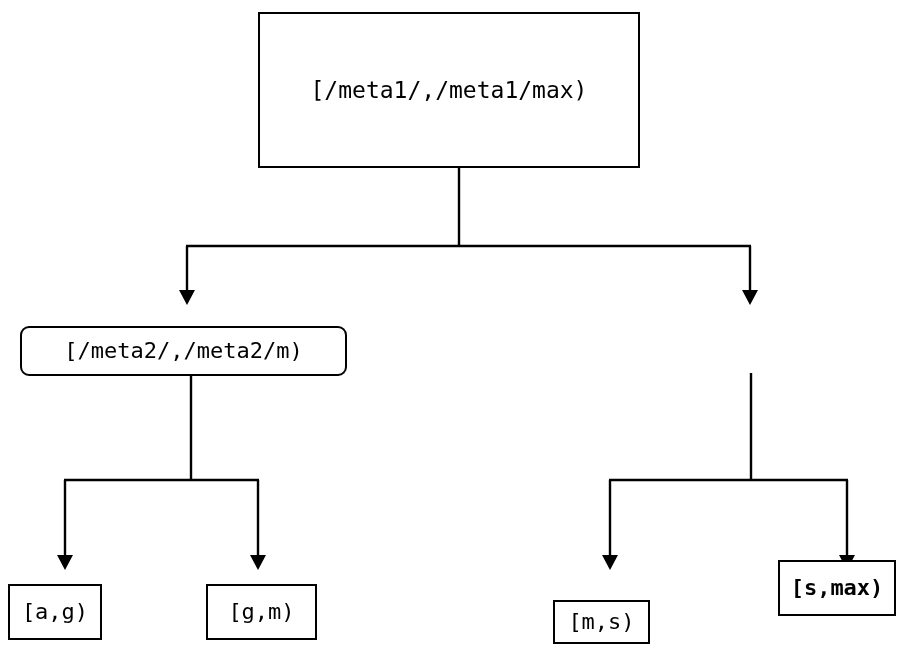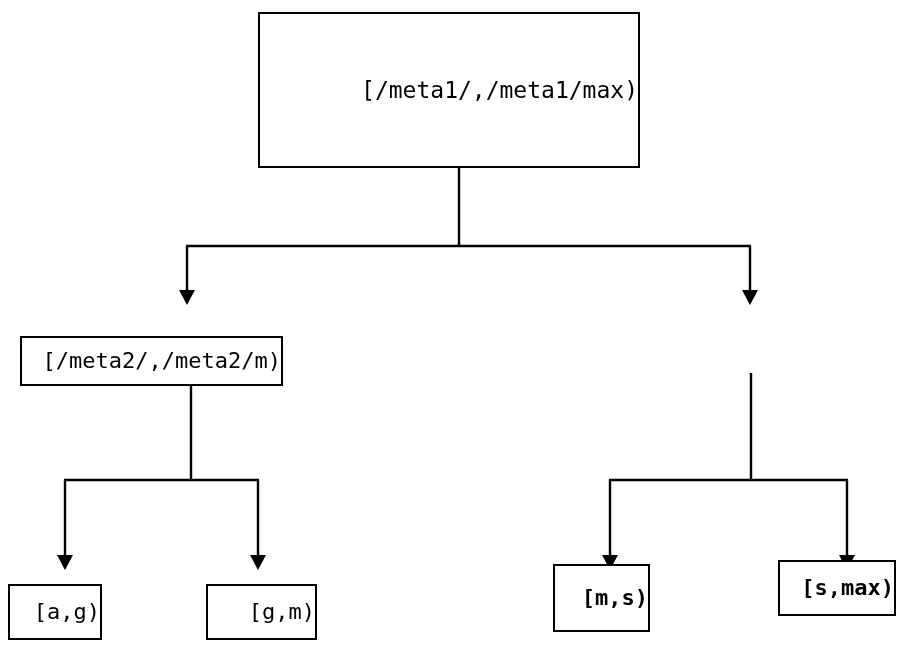--- a/index.html
+++ b/index.html
@@ -24,43 +24,44 @@
     height: 652px;
     pointer-events: none;
   }
   .node-box {
     position: absolute;
     box-sizing: border-box;
     background: #ffffff;
     border: 2px solid #000000;
     display: flex;
     align-items: center;
-    justify-content: flex-end;
+    justify-content: center;
     color: #000000;
     white-space: pre;
   }
   .node-label {
     display: block;
     line-height: 1;
     letter-spacing: 0px;
   }
   
   #node-root {
     left: 258px;
     top: 12px;
     width: 382px;
     height: 156px;
   }
   #node-root .node-label { font-size: 23px; }
   
   #node-meta2-low {
     left: 20px;
-    top: 336px;
-    width: 263px;
+    top: 326px;
+    width: 327px;
     height: 50px;
+    border-radius: 9px;
   }
   #node-meta2-high {
     left: 580px;
     top: 323px;
     width: 321px;
     height: 50px;
   }
   #node-meta2-low .node-label,
   #node-meta2-high .node-label { font-size: 22px; }
   
@@ -71,24 +72,23 @@
     height: 56px;
   }
   #node-leaf-gm {
     left: 206px;
     top: 584px;
     width: 111px;
     height: 56px;
   }
   #node-leaf-ms {
     left: 553px;
-    top: 564px;
+    top: 600px;
     width: 97px;
-    height: 68px;
-    font-weight: bold;
+    height: 44px;
   }
   #node-leaf-smax {
     left: 778px;
     top: 560px;
     width: 118px;
     height: 56px;
     font-weight: bold;
   }
   #node-leaf-ag .node-label,
   #node-leaf-gm .node-label,

